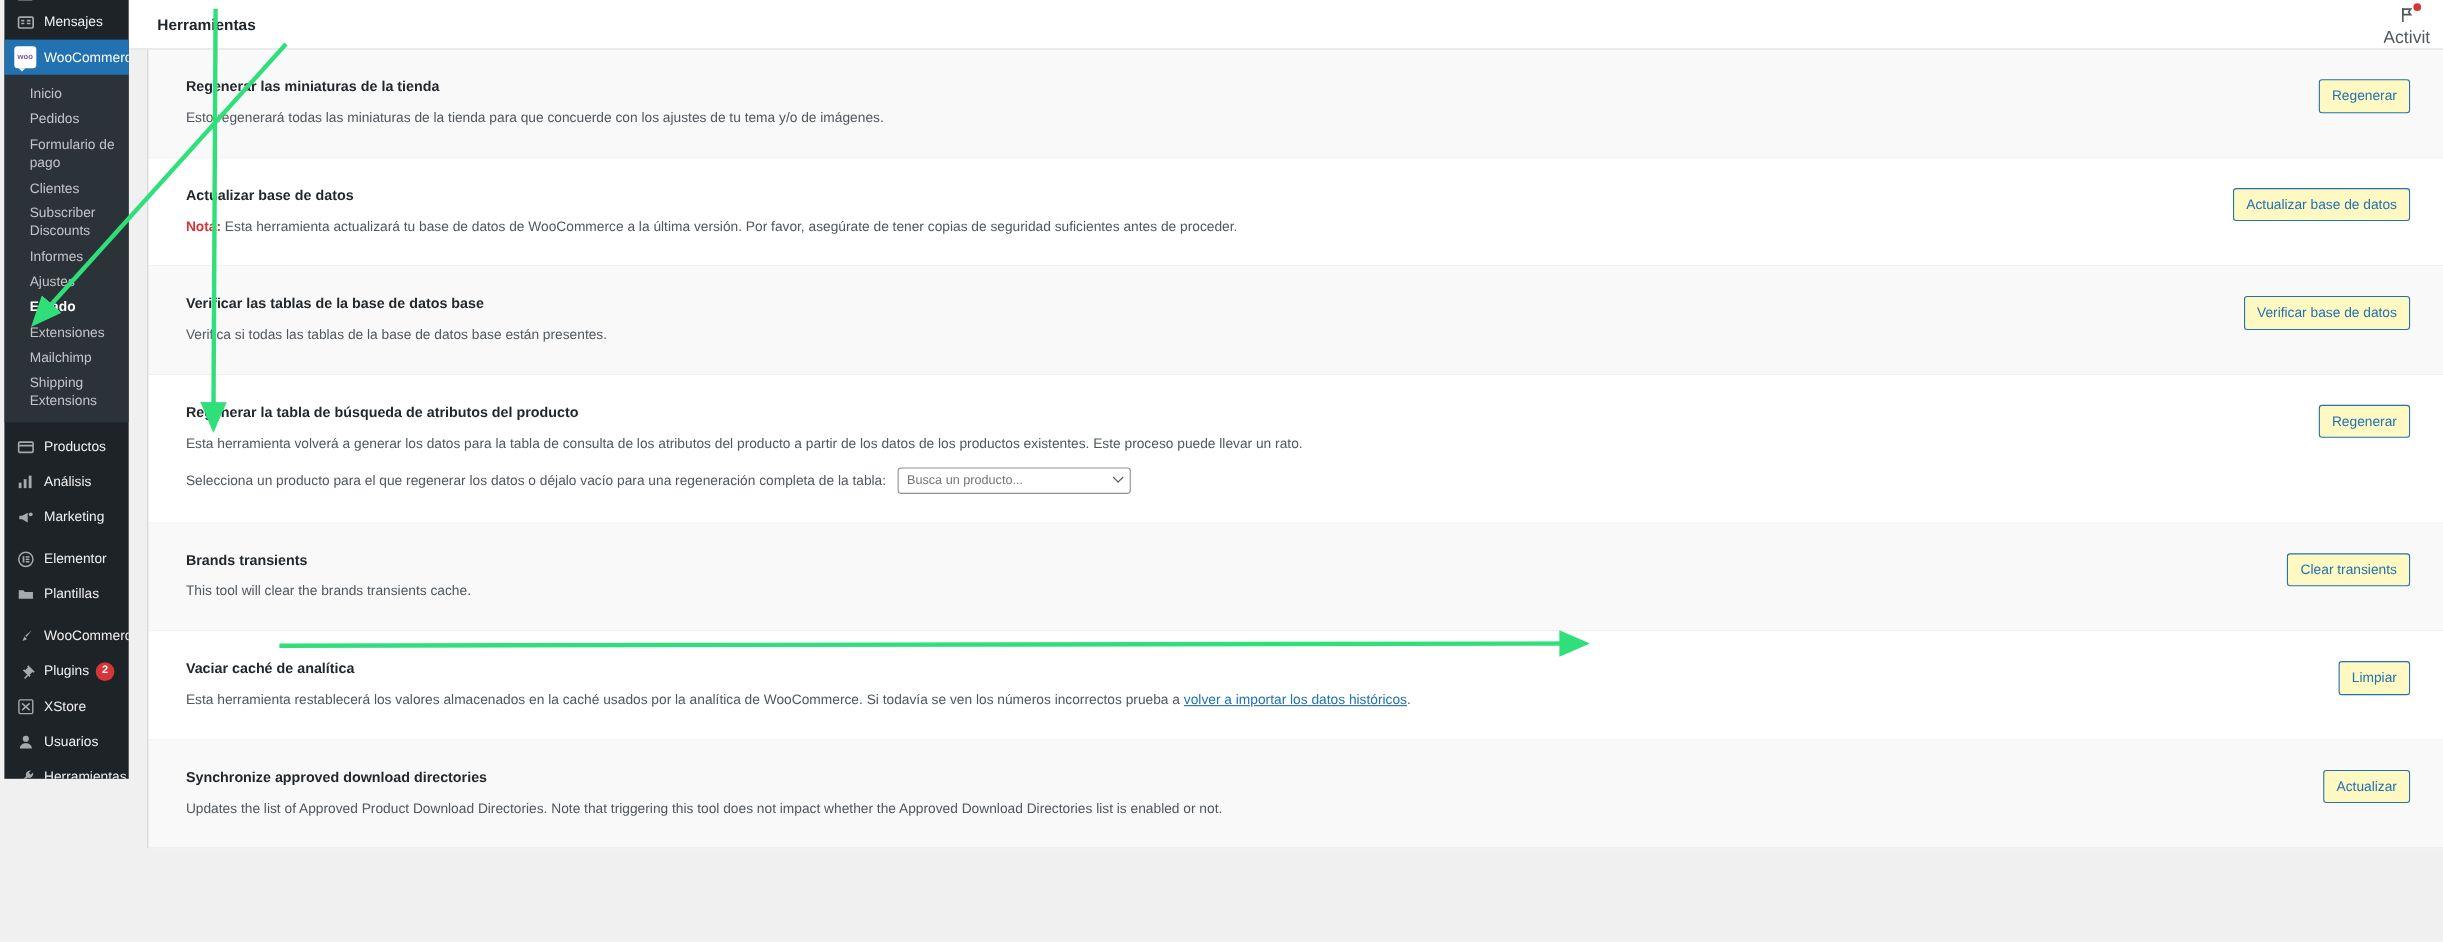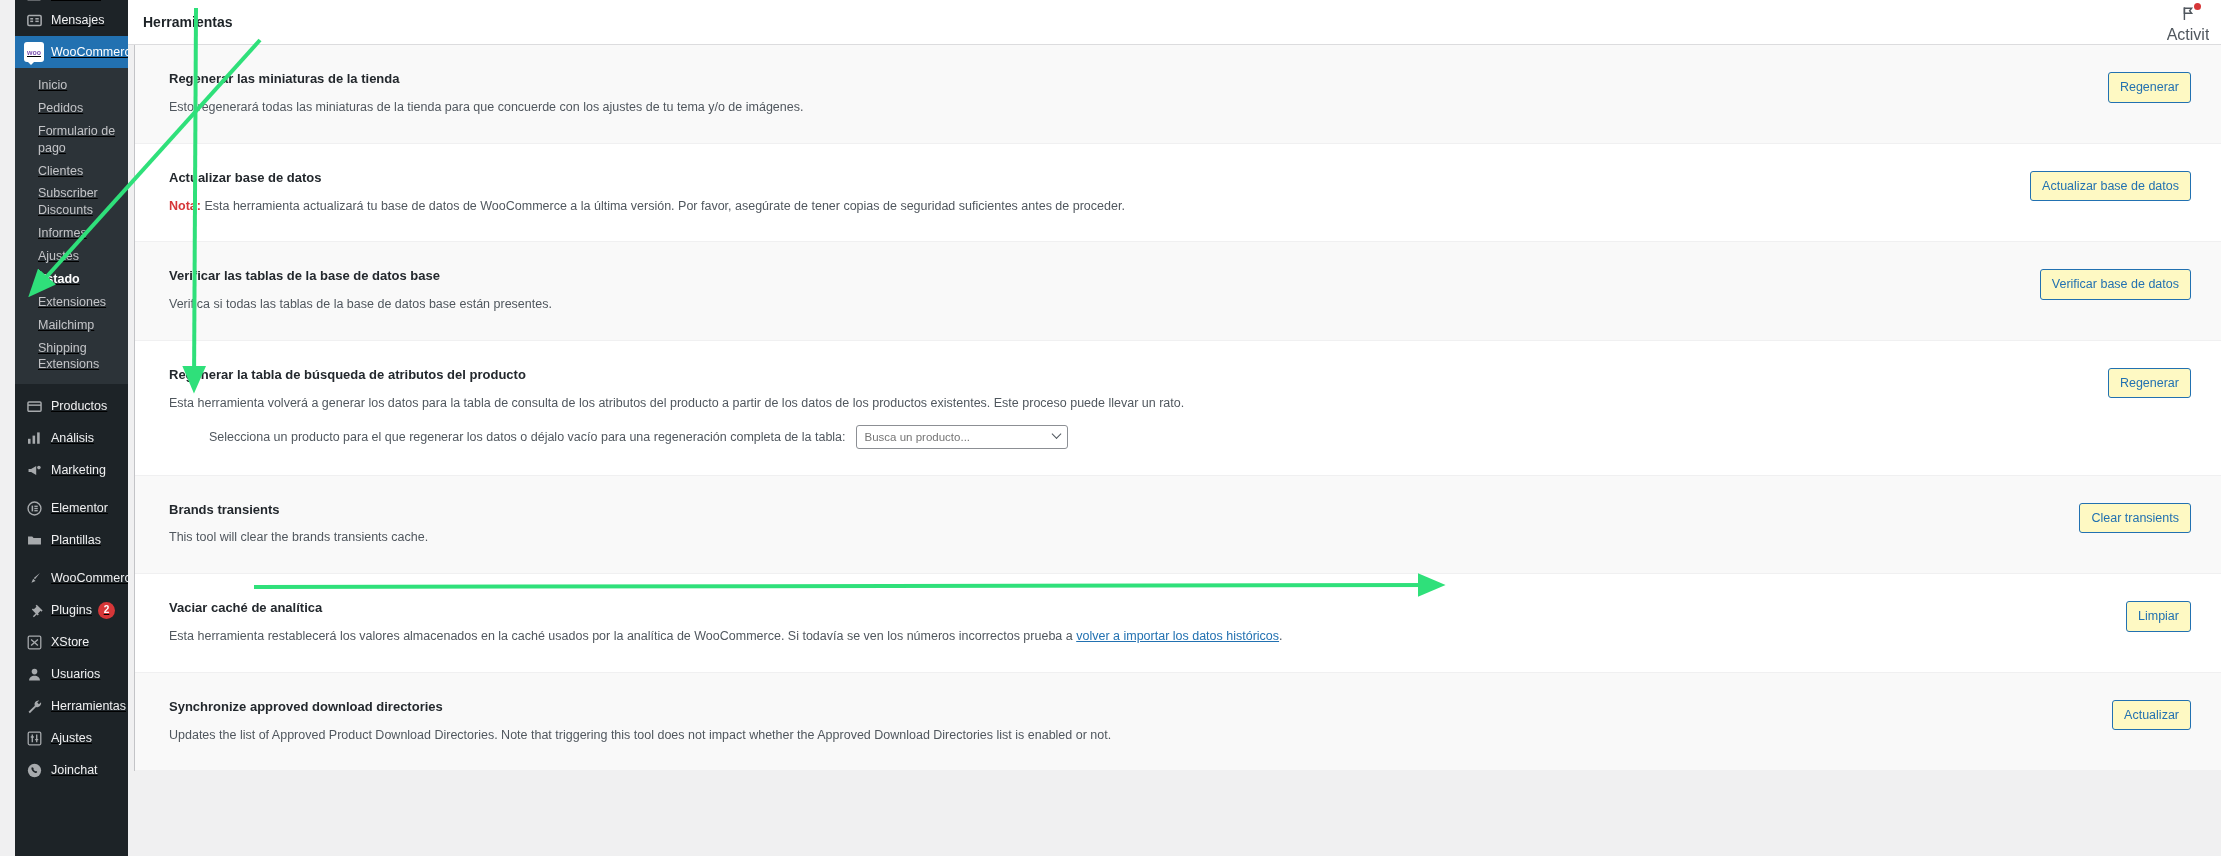--- a/index.html
+++ b/index.html
@@ -12,26 +12,25 @@
   }
   #screen {
     position: relative;
     width: 2221px; height: 856px;
     overflow: hidden;
     background: #f0f0f1;
   }
 
   
   #sidebar {
-    position: absolute; left: 15px; top: 0;
-    width: 113px; height: 856px;
+    position: absolute; left: 4px; top: 0;
+    width: 113px; height: 708px;
     background: #1d2327;
     overflow: hidden;
     z-index: 5;
-    text-decoration: underline;
   }
   .menu-top {
     display: flex; align-items: center;
     height: 32px;
     padding: 0 0 0 9px;
     color: #f0f0f1;
     font-size: 12.5px;
     line-height: 1;
     white-space: nowrap;
   }
@@ -205,21 +204,21 @@
     white-space: nowrap;
     cursor: pointer;
   }
   .select-line {
     display: flex;
     align-items: center;
     margin-top: 12px;
     font-size: 12.5px;
     color: #50575e;
   }
-  .select-line .sl-label { margin-right: 10px; margin-left: 40px; }
+  .select-line .sl-label { margin-right: 10px; }
   .wc-select {
     position: relative;
     width: 212px; height: 24px;
     border: 1px solid #8c8f94;
     border-radius: 3px;
     background: #fff;
     display: flex; align-items: center;
     padding: 0 22px 0 8px;
     font-size: 11.5px;
     color: #757575;

